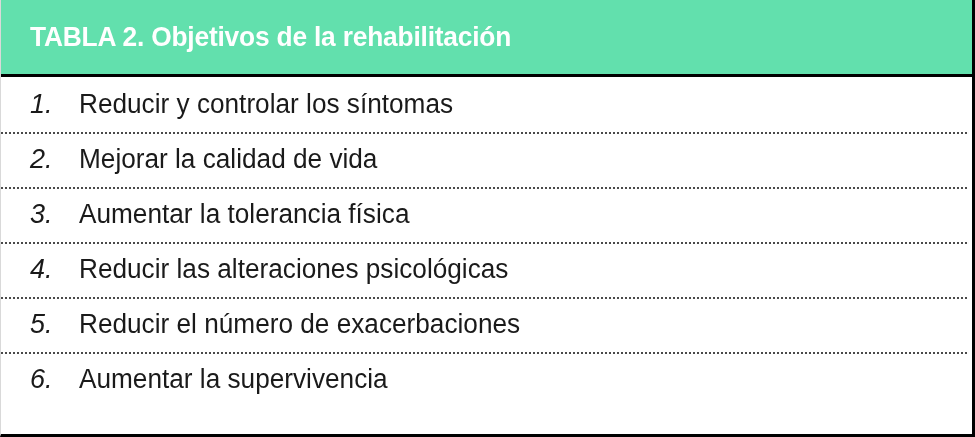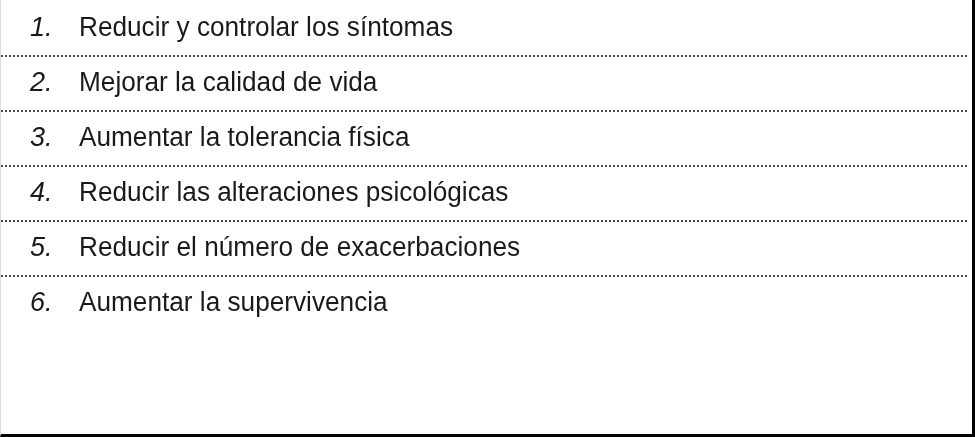--- a/index.html
+++ b/index.html
@@ -91,20 +91,23 @@
     white-space: nowrap;
     transform: scaleX(0.97);
     transform-origin: left center;
   }
 </style>
 </head>
 <body>
 
 <div class="table-figure">
 
+  <div class="table-header">
+    <div class="table-title">TABLA 2. Objetivos de la rehabilitación</div>
+  </div>
 
   <div class="table-body">
 
     <div class="row">
       <span class="row-number">1.</span>
       <span class="row-text">Reducir y controlar los síntomas</span>
     </div>
 
     <div class="row">
       <span class="row-number">2.</span>

